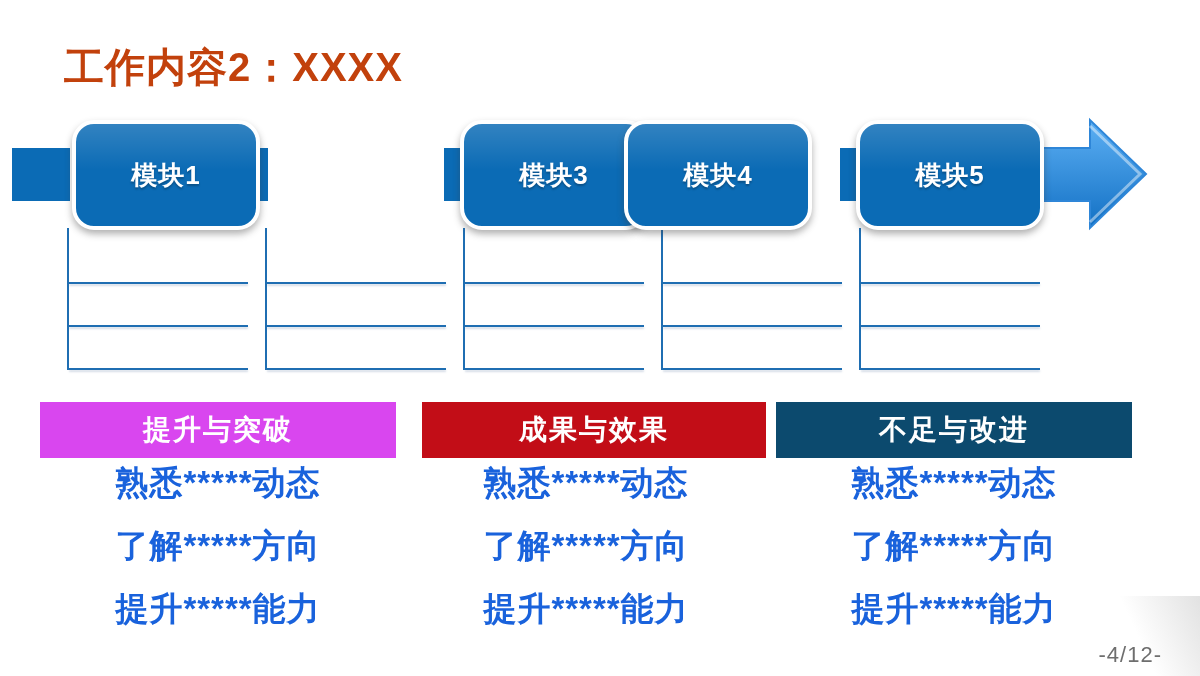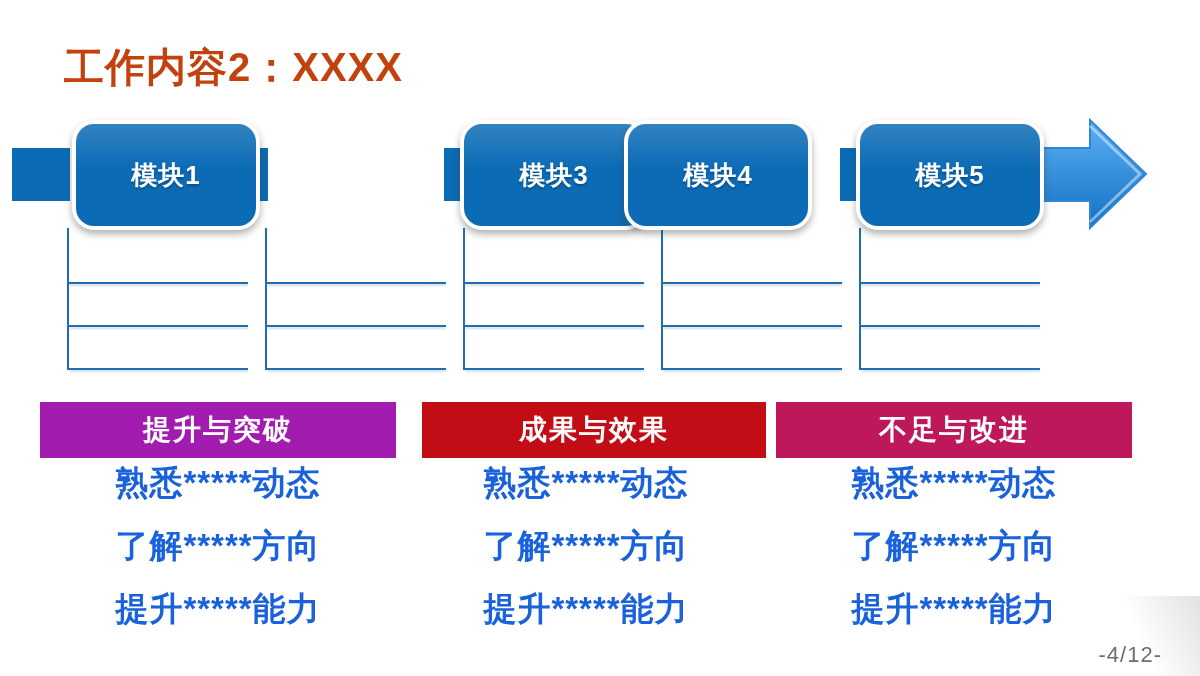--- a/index.html
+++ b/index.html
@@ -116,35 +116,35 @@
     <div class="hline hl2" style="background: rgb(31, 110, 178);"></div>
     <div class="hline hl3" style="background: rgb(31, 110, 178);"></div>
   </div>
   <div class="tcol t5" style="border-color: rgb(31, 110, 178);">
     <div class="hline hl1" style="background: rgb(31, 110, 178);"></div>
     <div class="hline hl2" style="background: rgb(31, 110, 178);"></div>
     <div class="hline hl3" style="background: rgb(31, 110, 178);"></div>
   </div>
 
   <div class="section s1">
-    <div class="bar" style="background: #a21caf;">提升与突破</div>
+    <div class="bar" style="background: #d946ef;">提升与突破</div>
     <div class="item" style="color: rgb(25, 98, 220);">熟悉*****动态</div>
     <div class="item" style="color: rgb(25, 98, 220);">了解*****方向</div>
     <div class="item" style="color: rgb(25, 98, 220);">提升*****能力</div>
   </div>
 
   <div class="section s2">
     <div class="bar" style="background: rgb(194, 13, 23); margin-left: 16px;">成果与效果</div>
     <div class="item" style="color: rgb(25, 98, 220);">熟悉*****动态</div>
     <div class="item" style="color: rgb(25, 98, 220);">了解*****方向</div>
     <div class="item" style="color: rgb(25, 98, 220);">提升*****能力</div>
   </div>
 
   <div class="section s3">
-    <div class="bar" style="background: #be185d;">不足与改进</div>
+    <div class="bar" style="background: #0c4a6e;">不足与改进</div>
     <div class="item" style="color: rgb(25, 98, 220);">熟悉*****动态</div>
     <div class="item" style="color: rgb(25, 98, 220);">了解*****方向</div>
     <div class="item" style="color: rgb(25, 98, 220);">提升*****能力</div>
   </div>
 
   <div class="corner-shade"></div>
   <div class="pagenum">-4/12-</div>
 </div>
 
 </body></html>

